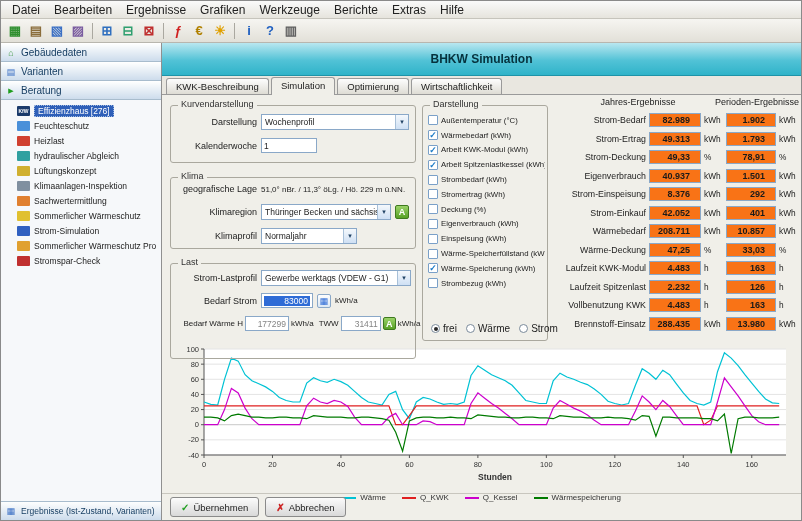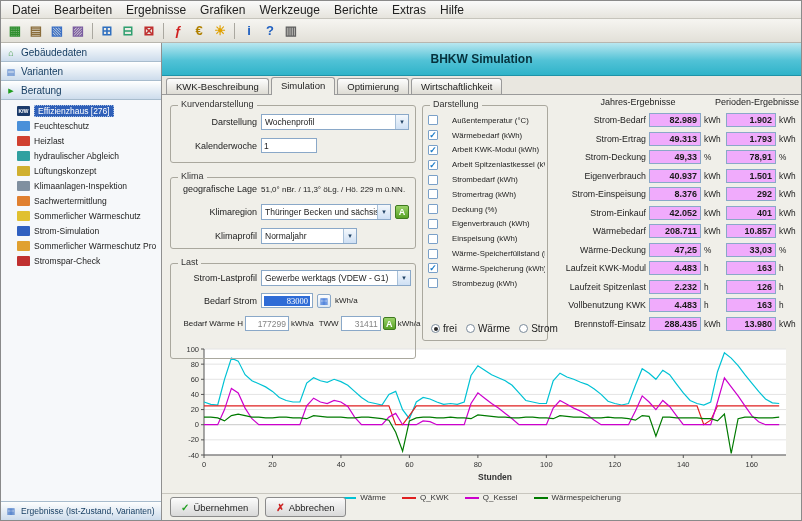--- a/index.html
+++ b/index.html
@@ -43,43 +43,43 @@
   .frow2 { gap:2px; left:6px; }
   .flabel { width:78px; text-align:right; font-size:9px; color:#222; flex-shrink:0; white-space:nowrap; }
   .flabel.sm { font-size:8px; width:66px; }
   .static-val { font-size:8px; color:#222; white-space:nowrap; overflow:hidden; flex:1; }
 
   .dd { height:16px; background:#fff; border:1px solid #8aa8c8; display:flex; align-items:center; font-size:8.5px; color:#222; padding-left:3px; overflow:hidden; white-space:nowrap; flex-shrink:0; }
   .dd-t { flex:1; overflow:hidden; white-space:nowrap; }
   .dd-a { width:13px; height:100%; background:linear-gradient(#f4f8fc,#cfe0f4); border-left:1px solid #a8c0d8; display:flex; align-items:center; justify-content:center; font-size:7px; color:#246; flex-shrink:0; }
 
   .field { height:15px; background:#fff; border:1px solid #8aa8c8; font-size:8.5px; color:#222; display:flex; align-items:center; padding:0 2px; flex-shrink:0; overflow:hidden; }
-  .field .selval { flex:1; text-align:right; background:#2e6bd6; color:#fff; padding:0 2px;font-family:Liberation Serif, serif; }
+  .field .selval { flex:1; text-align:right; background:#2e6bd6; color:#fff; padding:0 2px; }
   .field .grayval { flex:1; text-align:right; color:#858585; }
   .unit { font-size:8px; color:#222; white-space:nowrap; flex-shrink:0; }
   .abtn { width:14px; height:14px; background:linear-gradient(#9bd36a,#56a024); border:1px solid #3e7a1e; border-radius:2px; color:#fff; font-size:9px; font-weight:bold; display:flex; align-items:center; justify-content:center; flex-shrink:0; }
   .lkbtn { width:14px; height:14px; background:linear-gradient(#fdfdfd,#dce8f4); border:1px solid #8aa8c8; border-radius:2px; color:#2e6bd6; font-size:9px; display:flex; align-items:center; justify-content:center; flex-shrink:0; }
 
   
   #chk-list { position:absolute; left:5px; top:7px; right:2px; }
-  .chk-row { height:14.8px; display:flex; align-items:center; gap:14px; overflow:hidden; }
+  .chk-row { height:14.8px; display:flex; align-items:center; gap:3px; overflow:hidden; }
   .chk-box { width:10px; height:10px; background:#fff; border:1px solid #7aa0c8; border-radius:1px; font-size:9px; line-height:9px; color:#1a7ac7; font-weight:bold; text-align:center; flex-shrink:0; }
   .chk-label { font-size:7.8px; color:#222; white-space:nowrap; overflow:hidden; }
   #radio-row { position:absolute; left:8px; bottom:6px; display:flex; gap:9px; align-items:center; }
   .radio-item { display:flex; align-items:center; gap:3px; }
   .radio-dot { width:9px; height:9px; border-radius:50%; border:1px solid #7a8a9a; background:#fff; display:flex; align-items:center; justify-content:center; }
   .radio-inner { width:4px; height:4px; border-radius:50%; background:#2a2a2a; }
   .radio-label { font-size:10px; color:#222; }
 
   
   .res-col { position:absolute; top:2px; }
   .res-header { font-size:9px; color:#222; text-align:center; height:14px; white-space:nowrap; }
   .res-row { display:flex; align-items:center; height:18.5px; gap:3px; }
   .res-label { flex:1; text-align:right; font-size:8.8px; color:#222; white-space:nowrap; overflow:hidden; }
-  .res-box { width:52px; height:14px; background:#f0abfc; border:1px solid #8aa8c8; font-weight:bold; font-size:9px; color:#1a1a1a; display:flex; align-items:center; justify-content:flex-end; padding:0 3px; flex-shrink:0; }
+  .res-box { width:52px; height:14px; background:#f97316; border:1px solid #8aa8c8; font-weight:bold; font-size:9px; color:#1a1a1a; display:flex; align-items:center; justify-content:flex-end; padding:0 10px; flex-shrink:0; }
   .res-unit { width:20px; font-size:8.3px; color:#222; flex-shrink:0; }
   .pbox { width:50px; }
 
   
   .chart-wrap { flex:1; display:flex; flex-direction:column; align-items:center; min-height:0; }
   #legend { display:flex; gap:16px; align-items:center; justify-content:center; height:13px; }
   .leg-item { display:flex; align-items:center; gap:4px; }
   .leg-swatch { width:14px; height:2px; }
   .leg-label { font-size:8px; color:#333; }
 

